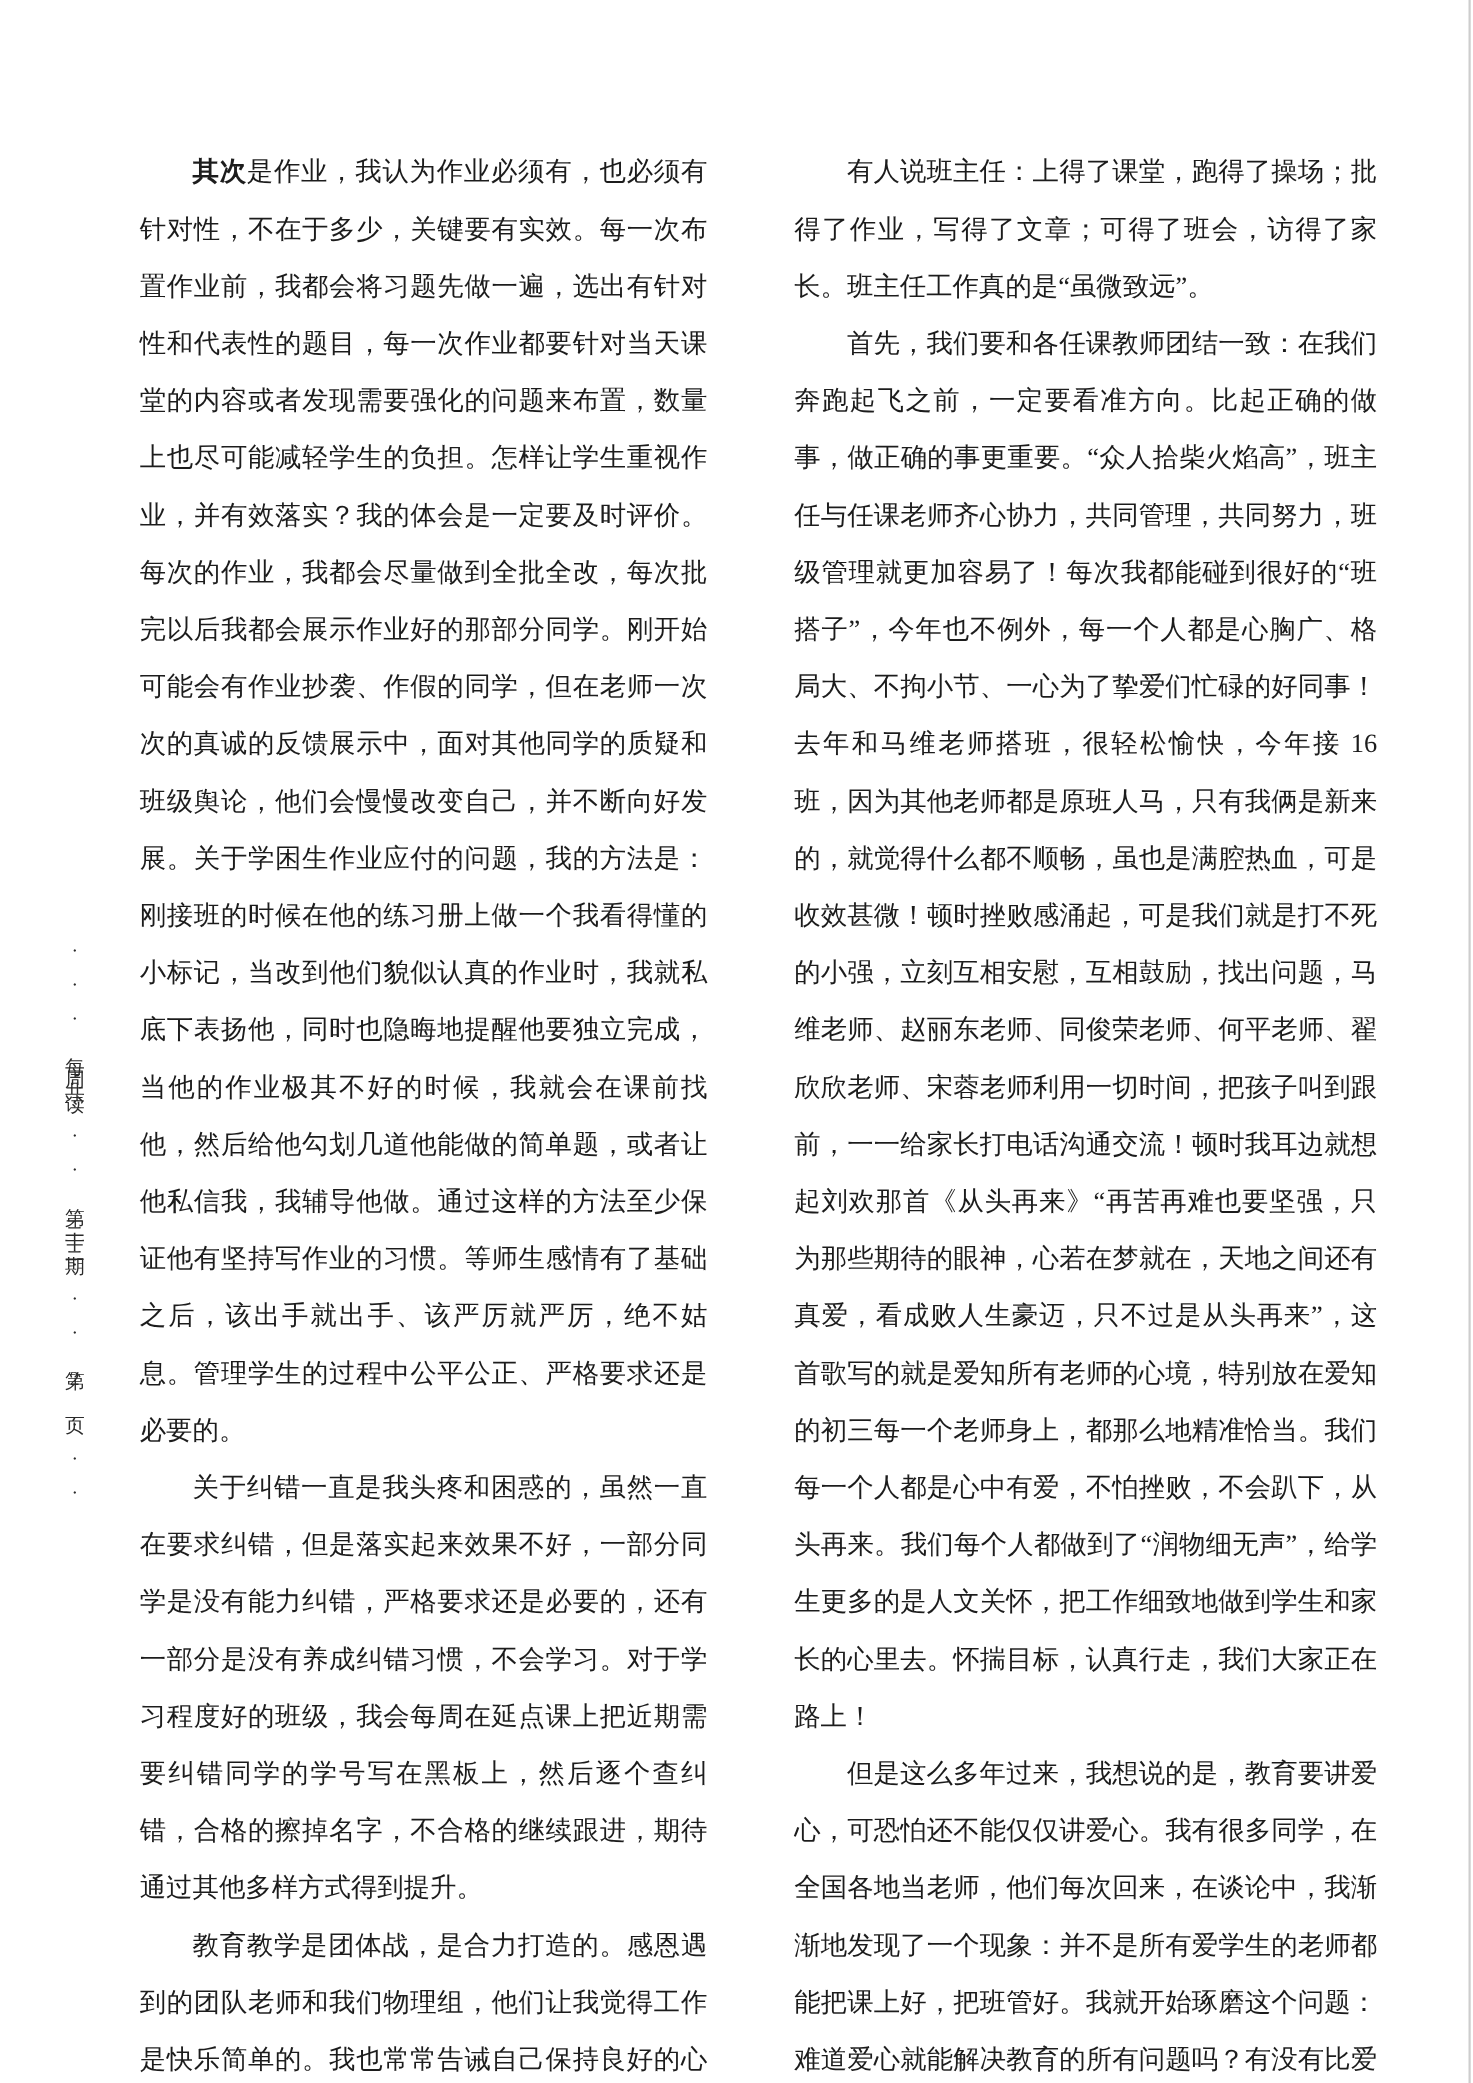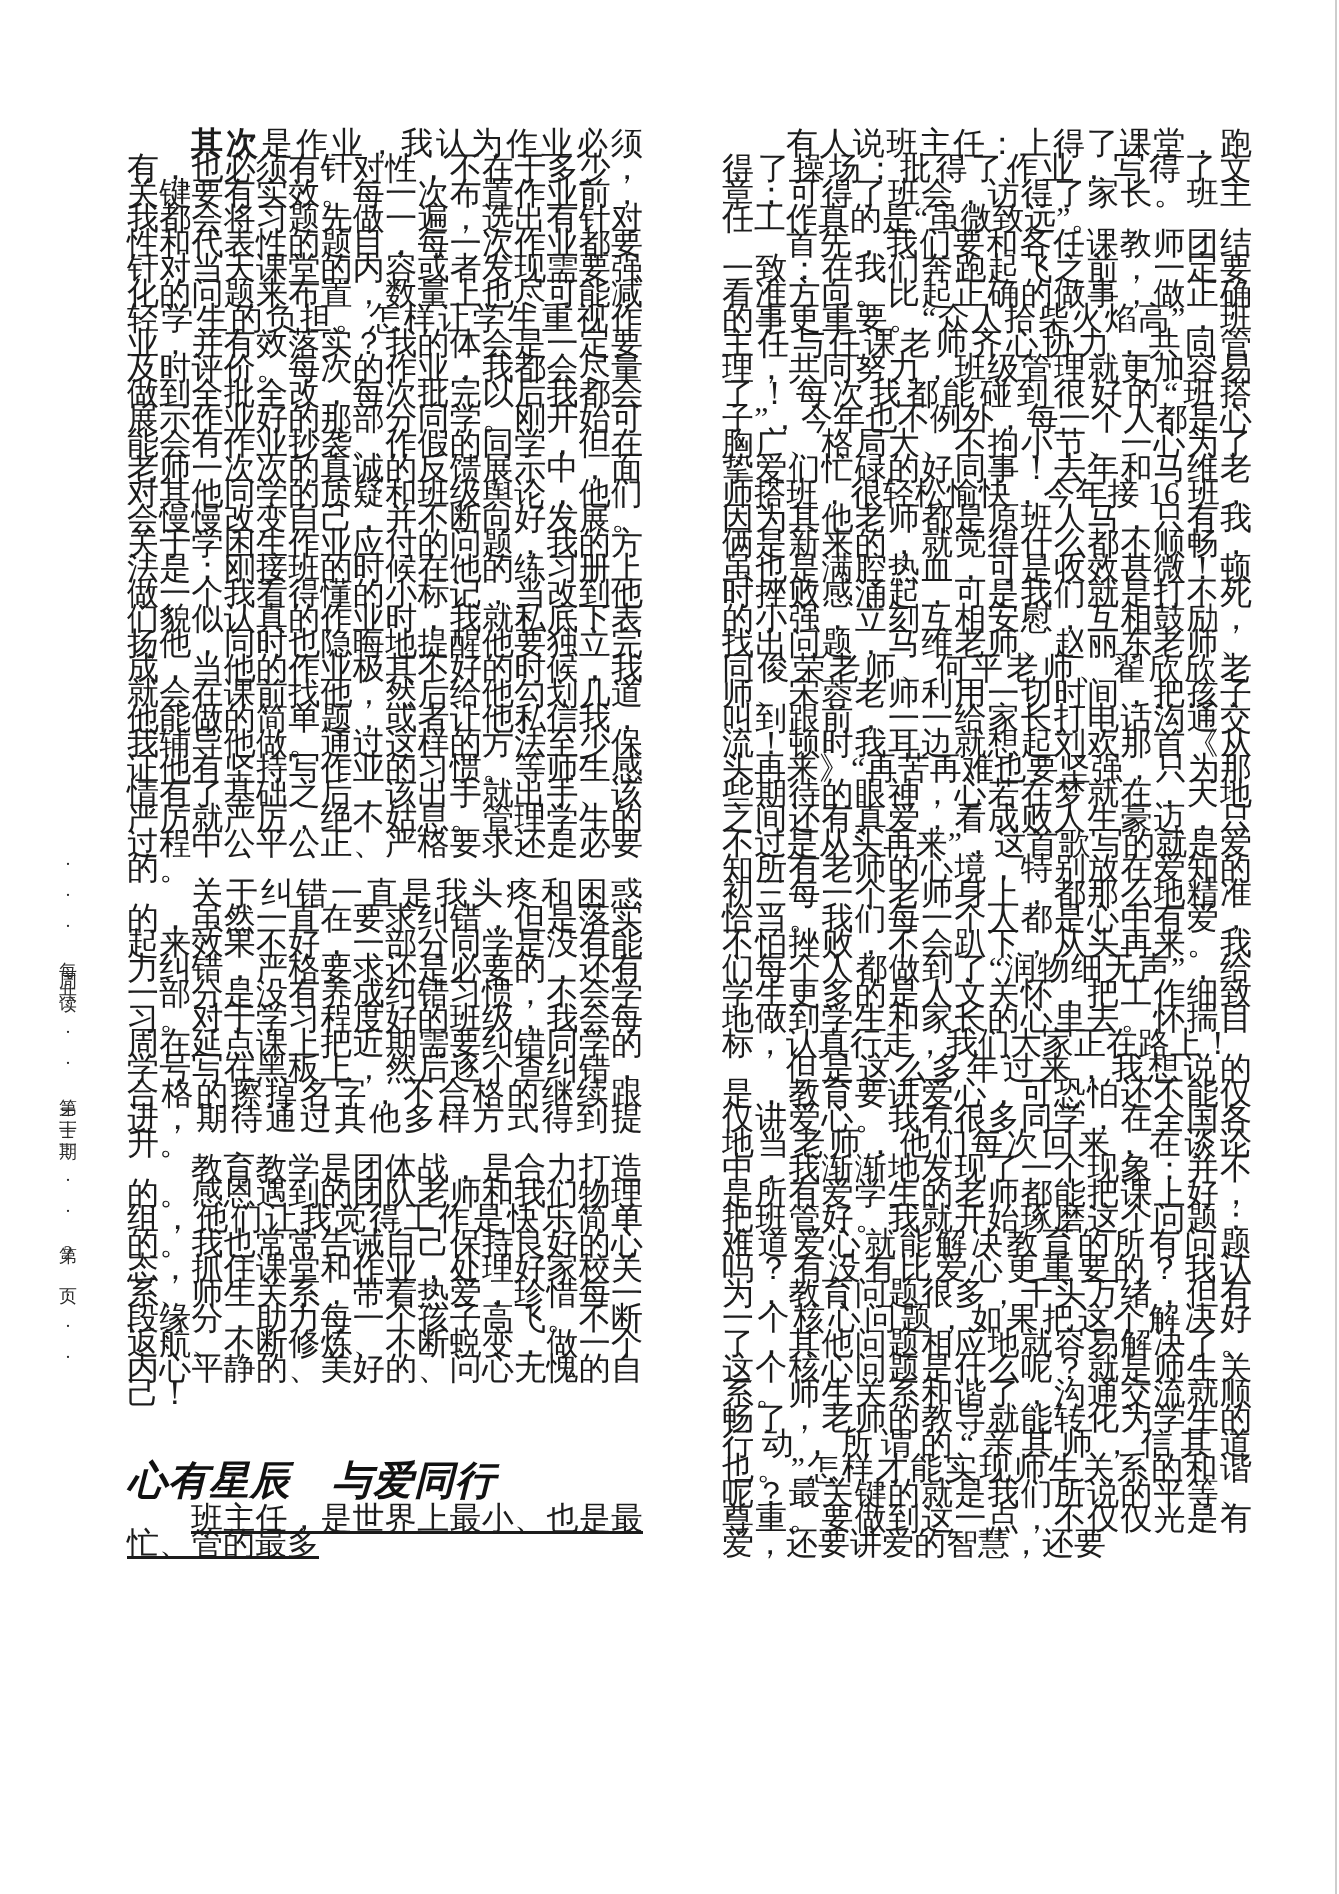--- a/index.html
+++ b/index.html
@@ -45,22 +45,22 @@
   .col-left {
     left: 127px;
     width: 516px;
   }
   .col-right {
     left: 722px;
     width: 530px;
   }
   p.body {
     margin: 0;
-    font-size: 32px;
-    line-height: 25px;
+    font-size: 24px;
+    line-height: 52px;
     text-align: justify;
     text-justify: inter-character;
     word-break: break-all;
   }
   p.indent {
     text-indent: 2em;
   }
   .lead {
     font-weight: bold;
   }

